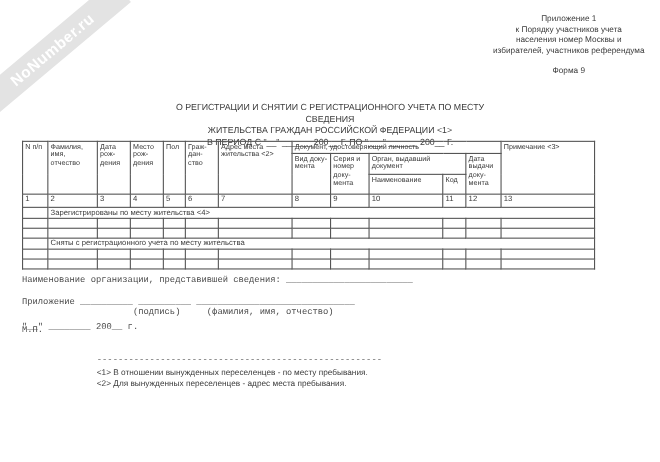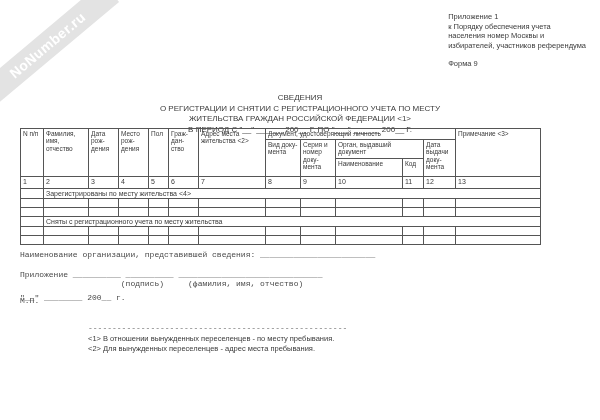--- a/index.html
+++ b/index.html
@@ -5,21 +5,21 @@
   html,body{margin:0;padding:0;background:#fff;}
   .page{position:relative;width:600px;height:420px;background:#ffffff;overflow:hidden;
         font-family:"Liberation Sans",sans-serif;color:#3a3a3a;}
 
   
   .watermark{position:absolute;top:32px;left:-35px;width:165px;height:26px;background:#e3e3e3;
              transform:rotate(-40deg);display:flex;align-items:center;justify-content:center;
              font-size:14px;font-weight:bold;color:#ffffff;letter-spacing:.5px;}
 
   
-  .hdr-right{position:absolute;top:12px;right:14px;text-align:left;font-size:7.5px;line-height:9.6px;}
+  .hdr-right{position:absolute;top:12px;right:14px;text-align:center;font-size:7.5px;line-height:9.6px;}
   .hdr-right .form-label{margin-top:9px;}
 
   
   .title{position:absolute;top:93px;left:0;width:100%;text-align:center;font-size:8px;line-height:10.5px;}
 
   
   .form-table{position:absolute;left:20px;top:128px;width:520px;border-collapse:collapse;
               table-layout:fixed;font-size:6.5px;line-height:7.4px;color:#3a3a3a;}
   .form-table th,.form-table td{border:1px solid #555;padding:1px 2px 0 2px;vertical-align:top;
               text-align:left;font-weight:normal;overflow:hidden;}
@@ -40,29 +40,29 @@
 <body>
 
 <div class="page">
 
   <div class="watermark">
     <span>NoNumber.ru</span>
   </div>
 
   <div class="hdr-right">
     <div>Приложение 1</div>
-    <div>к Порядку обеспечения учета</div>
+    <div>к Порядку участников учета</div>
     <div>населения номер Москвы и</div>
     <div>избирателей, участников референдума</div>
     <div class="form-label">Форма 9</div>
   </div>
 
   <div class="title">
+    <div>О РЕГИСТРАЦИИ И СНЯТИИ С РЕГИСТРАЦИОННОГО УЧЕТА ПО МЕСТУ</div>
     <div>СВЕДЕНИЯ</div>
-    <div>О РЕГИСТРАЦИИ И СНЯТИИ С РЕГИСТРАЦИОННОГО УЧЕТА ПО МЕСТУ</div>
     <div>ЖИТЕЛЬСТВА ГРАЖДАН РОССИЙСКОЙ ФЕДЕРАЦИИ &lt;1&gt;</div>
     <div>В ПЕРИОД С "__" ______ 200__ Г. ПО "___" ______ 200__ Г.</div>
   </div>
 
   <table class="form-table">
     <colgroup>
       <col style="width:23px">
         <col style="width:45px">
         <col style="width:30px">
         <col style="width:30px">

